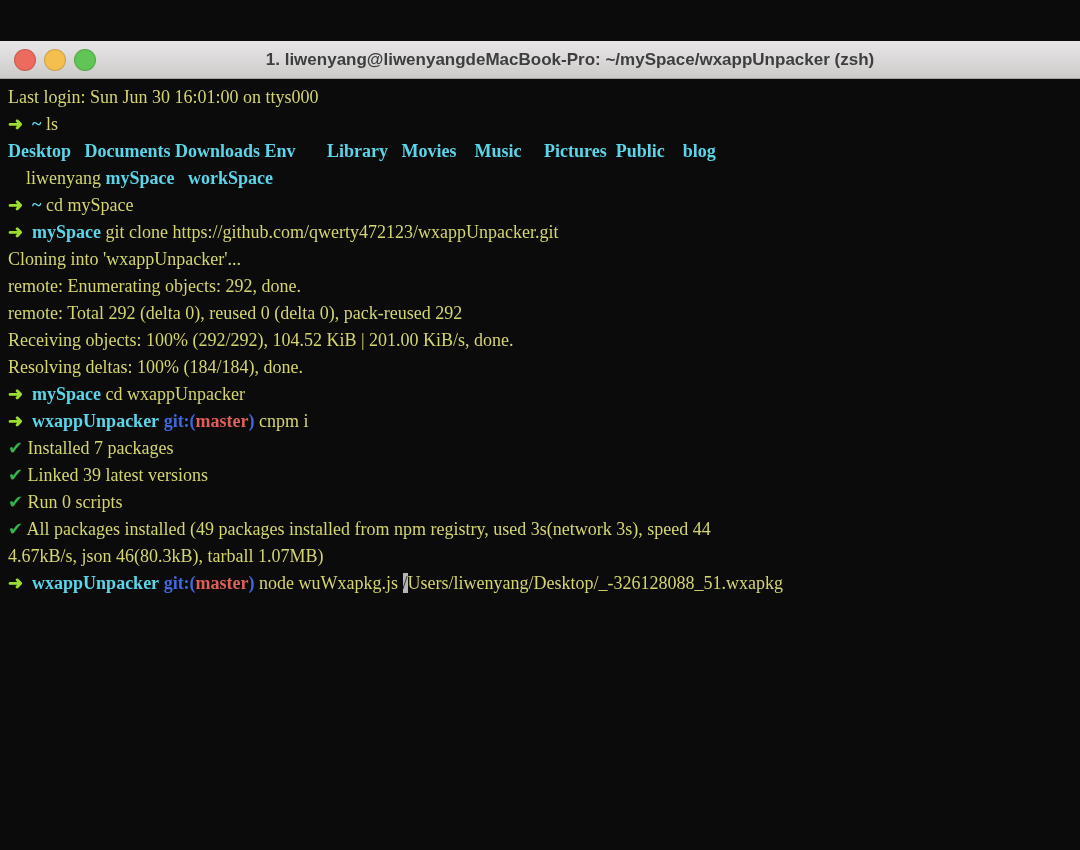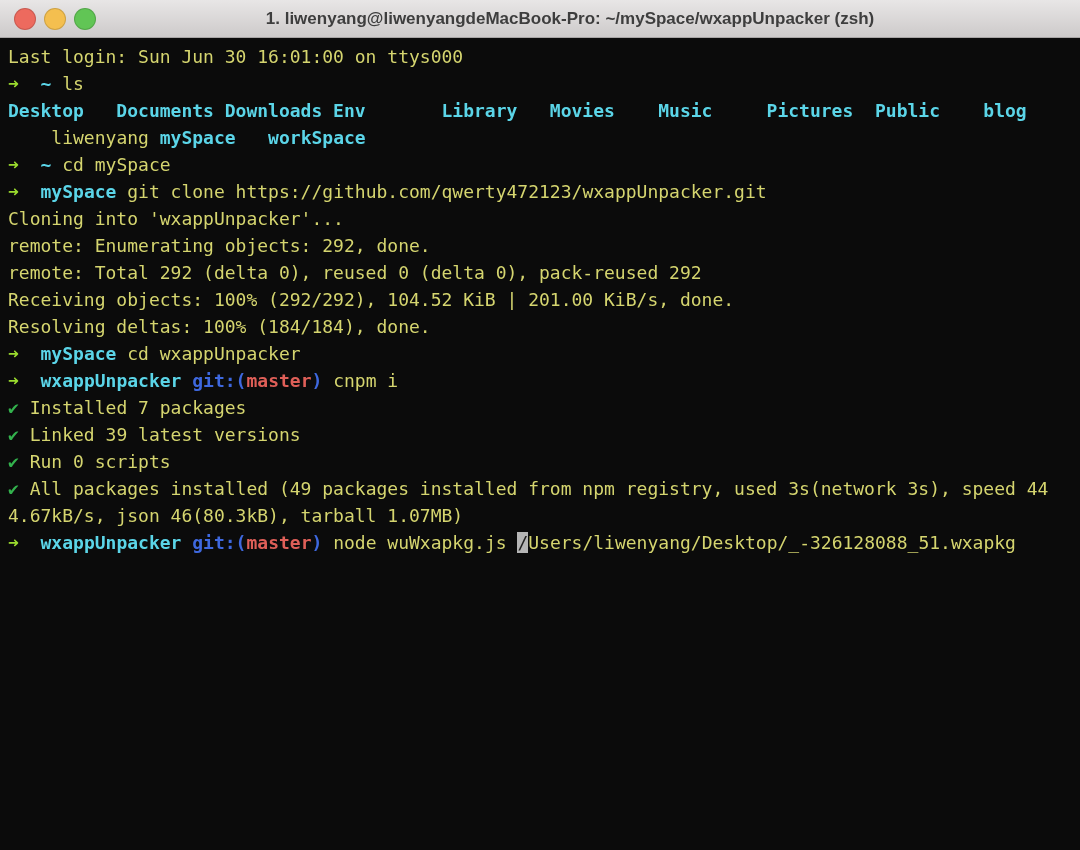--- a/index.html
+++ b/index.html
@@ -12,20 +12,21 @@
   .window { width: 1080px; height: 850px; display: flex; flex-direction: column; }
 
   
   .titlebar {
     height: 38px; flex: 0 0 38px;
     background: linear-gradient(#e8e6e6, #cdcaca);
     border-bottom: 1px solid #a8a5a5;
     display: flex; align-items: center;
     position: relative;
     box-sizing: border-box;
+    margin-top: 41px;
   }
   .traffic { position: absolute; left: 14px; top: 8px; display: flex; gap: 8px; }
   .light {
     width: 22px; height: 22px; border-radius: 50%;
     box-sizing: border-box;
     border: 1px solid rgba(0,0,0,0.15);
   }
   .title {
     flex: 1; text-align: center;
     font-family: "Liberation Sans", sans-serif;
@@ -37,21 +38,21 @@
   
   .term {
     flex: 1;
     background: #0b0b0b;
     padding: 5px 8px;
     font-size: 18px;
     line-height: 27px;
     white-space: pre;
     overflow: hidden;
   }
-  .line { height: 27px; }
+  .line { height: 27px; font-family: Liberation Serif, serif; }
   .seg-fg     { color: var(--fg); }
   .seg-cyan   { color: var(--cyan); font-weight: bold; }
   .seg-arrow  { color: var(--arrow); font-weight: bold; }
   .seg-check  { color: var(--check); }
   .seg-blue   { color: var(--blue); font-weight: bold; }
   .seg-red    { color: var(--red); font-weight: bold; }
   .seg-cursor { color: var(--cursor-fg); background: var(--cursor-bg); }
 </style>
 </head>
 <body style="--fg: #d5d56f; --cyan: #5bd5e8; --arrow: #9bdc2e; --check: #33b24d; --blue: #3e68de; --red: #df5f58; --cursor-bg: #b5b5b5; --cursor-fg: #1c1c1c; background: rgb(11, 11, 11);">

